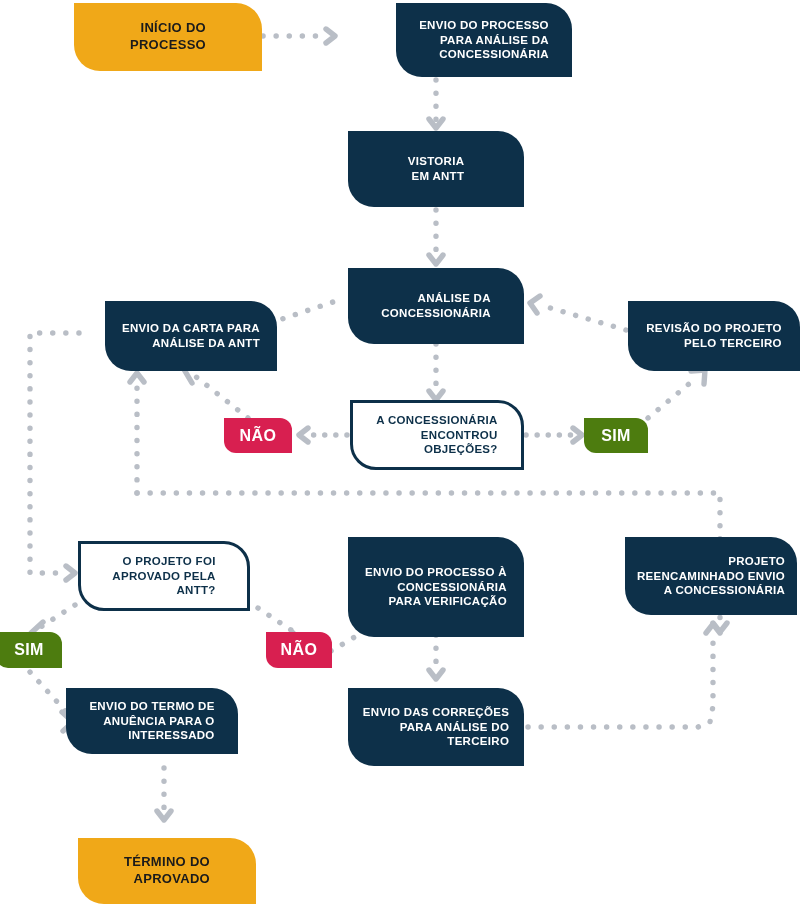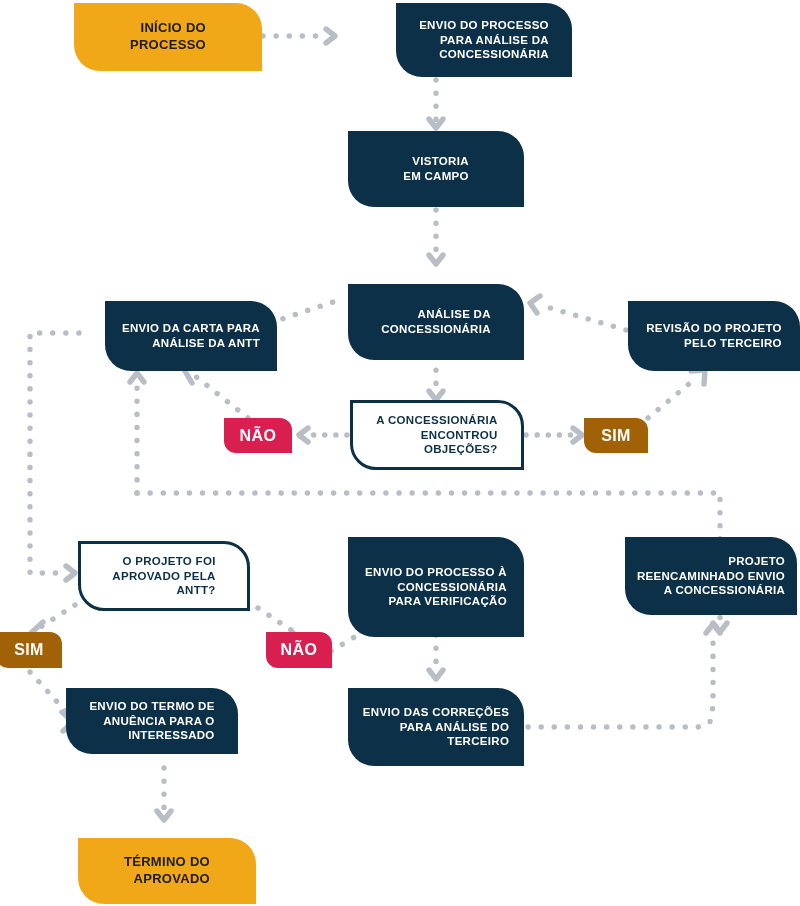--- a/index.html
+++ b/index.html
@@ -63,21 +63,21 @@
     z-index: 4;
     display: flex;
     align-items: center;
     justify-content: center;
     color: #ffffff;
     font-size: 16px;
     font-weight: 700;
     letter-spacing: 0.4px;
     border-radius: 0 12px 0 12px;
   }
-  .badge.yes { background: #a16207; }
+  .badge.yes { background: #4d7c0f; }
   .badge.no  { background: #d81f50; }
 
   
   .wire {
     fill: none;
     stroke: #b9bec6;
     stroke-width: 5.4;
     stroke-linecap: round;
     stroke-dasharray: 0.1 13;
   }
@@ -164,24 +164,24 @@
   </div>
 
   <div class="node process" style="left:348px; top:3px; width:176px; height:74px;margin-left:48px;">
     <span>ENVIO DO PROCESSO
 PARA ANÁLISE DA
 CONCESSIONÁRIA</span>
   </div>
 
   <div class="node process" style="left:348px; top:131px; width:176px; height:76px;">
     <span>VISTORIA
-EM CAMPO</span>
-  </div>
-
-  <div class="node process" style="left:348px; top:284px; width:176px; height:76px;">
+EM ANTT</span>
+  </div>
+
+  <div class="node process" style="left:348px; top:268px; width:176px; height:76px;">
     <span>ANÁLISE DA
 CONCESSIONÁRIA</span>
   </div>
 
   <div class="node process" style="left:78px; top:301px; width:172px; height:70px;margin-left:27px;">
     <span>ENVIO DA CARTA PARA
 ANÁLISE DA ANTT</span>
   </div>
 
   <div class="node process" style="left:628px; top:301px; width:172px; height:70px;">

